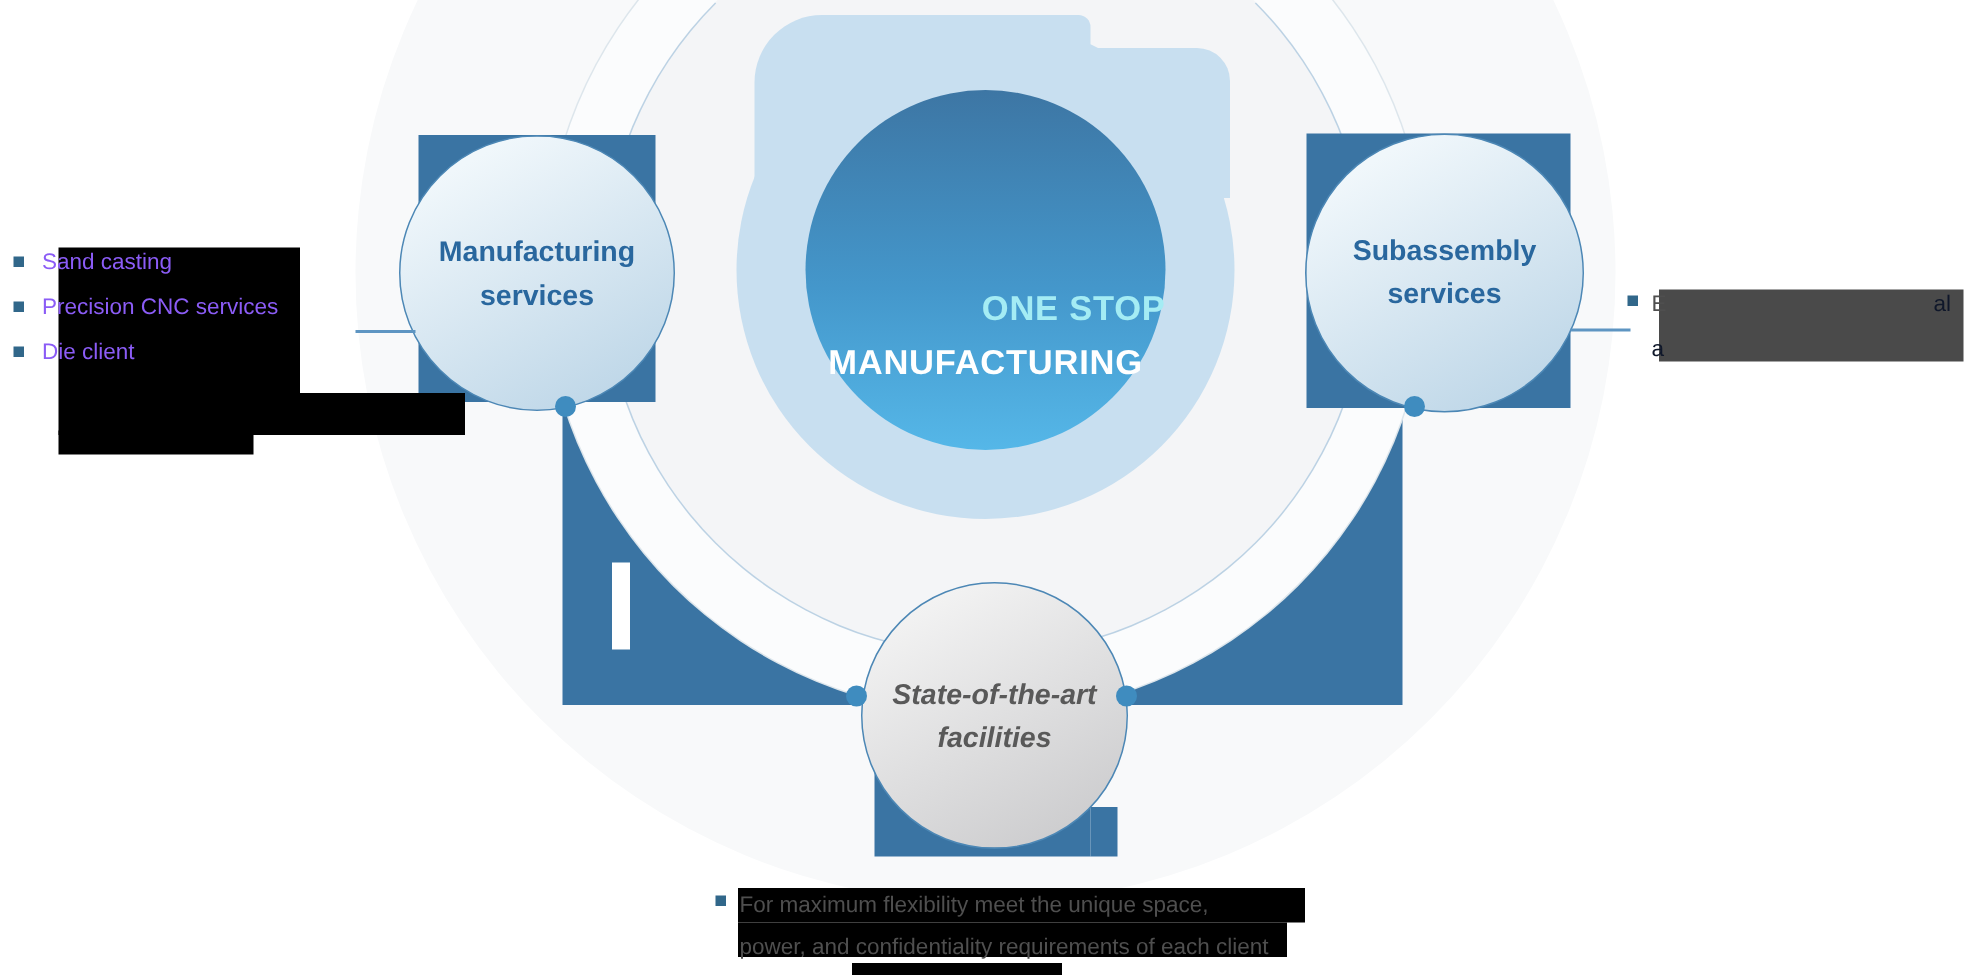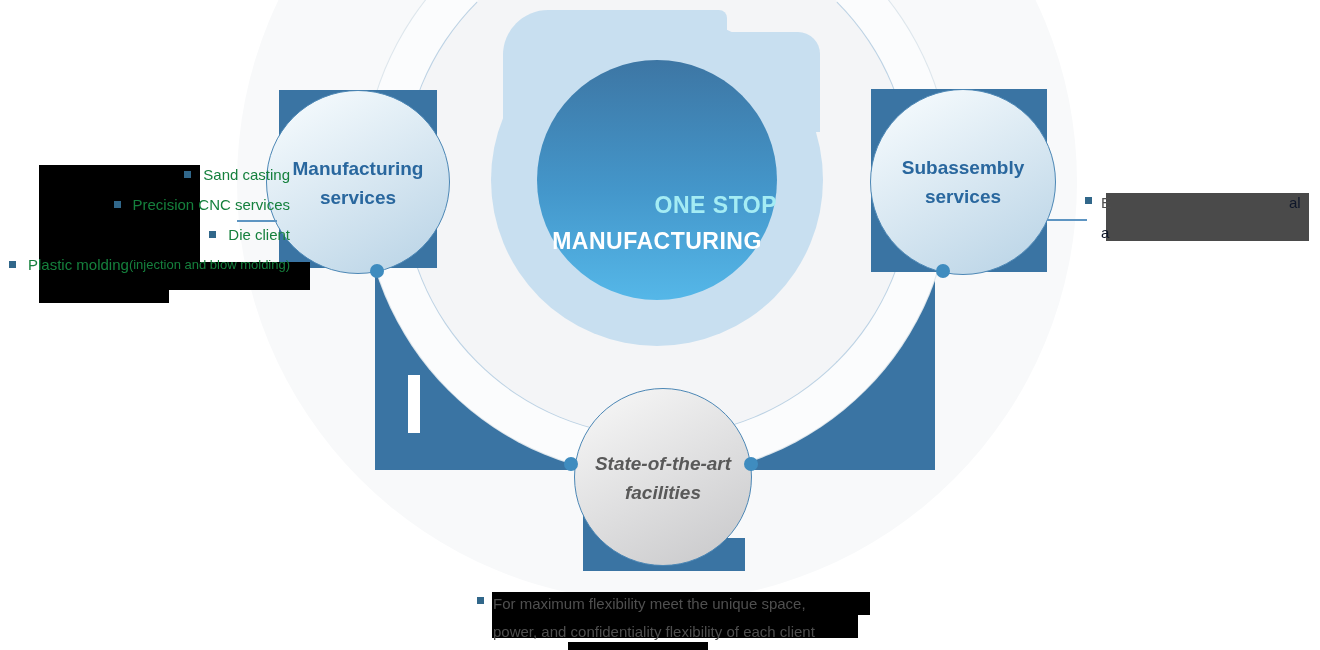--- a/index.html
+++ b/index.html
@@ -62,21 +62,21 @@
   .node .txt2{margin-top:63px;display:block;}
   .node-bottom .txt2{margin-top:60px;}
 
   
   .dot{width:14px;height:14px;background:#3f8cbf;border-radius:50%;z-index:12;}
   .cline{height:2px;background:#5e95c2;z-index:11;}
 
   
   .sq-bullet{display:inline-block;width:7px;height:7px;background:#31678a;flex:0 0 7px;}
   .list-left{left:9px;top:159px;z-index:21;}
-  .lrow{display:flex;align-items:center;height:30px;font-size:15px;color:#15803d;white-space:nowrap;justify-content:flex-end;}
+  .lrow{display:flex;align-items:center;height:30px;font-size:15px;color:#8b5cf6;white-space:nowrap;}
   .lrow .sq-bullet{margin-right:12px;}
   .lrow .small{font-size:13px;}
   .redact{background:#000000;z-index:20;}
   .redact-gray{background:#4a4a4a;z-index:20;}
   .flt{z-index:21;font-size:15px;color:#4f4f4f;white-space:nowrap;line-height:16px;}
   .flt.dk{color:#0f172a;}
 </style>
 </head>
 <body>
 
@@ -141,33 +141,28 @@
       <span>Sand casting</span>
     </div>
     <div class="lrow">
       <span class="sq-bullet"></span>
       <span>Precision CNC services</span>
     </div>
     <div class="lrow">
       <span class="sq-bullet"></span>
       <span>Die client</span>
     </div>
-    <div class="lrow">
-      <span class="sq-bullet"></span>
-      <span>Plastic molding </span>
-      <span class="small">(injection and blow molding)</span>
-    </div>
   </div>
 
   <div class="abs sq-bullet" style="left:1085px;top:197px;"></div>
   <div class="abs redact-gray" style="left:1106px;top:193px;width:203px;height:48px;"></div>
   <div class="abs flt" style="left:1101px;top:195px;">E</div>
   <div class="abs flt dk" style="left:1289px;top:195px;">al</div>
   <div class="abs flt dk" style="left:1101px;top:225px;">a</div>
 
   <div class="abs sq-bullet" style="left:477px;top:597px;"></div>
   <div class="abs redact" style="left:492px;top:592px;width:378px;height:23px;"></div>
   <div class="abs redact" style="left:492px;top:615px;width:366px;height:23px;"></div>
   <div class="abs redact" style="left:568px;top:642px;width:140px;height:8px;"></div>
   <div class="abs flt" style="left:493px;top:596px;">For maximum flexibility meet the unique space,</div>
-  <div class="abs flt" style="left:493px;top:624px;">power, and confidentiality flexibility of each client</div>
+  <div class="abs flt" style="left:493px;top:624px;">power, and confidentiality requirements of each client</div>
 
 </div>
 
 </body></html>

